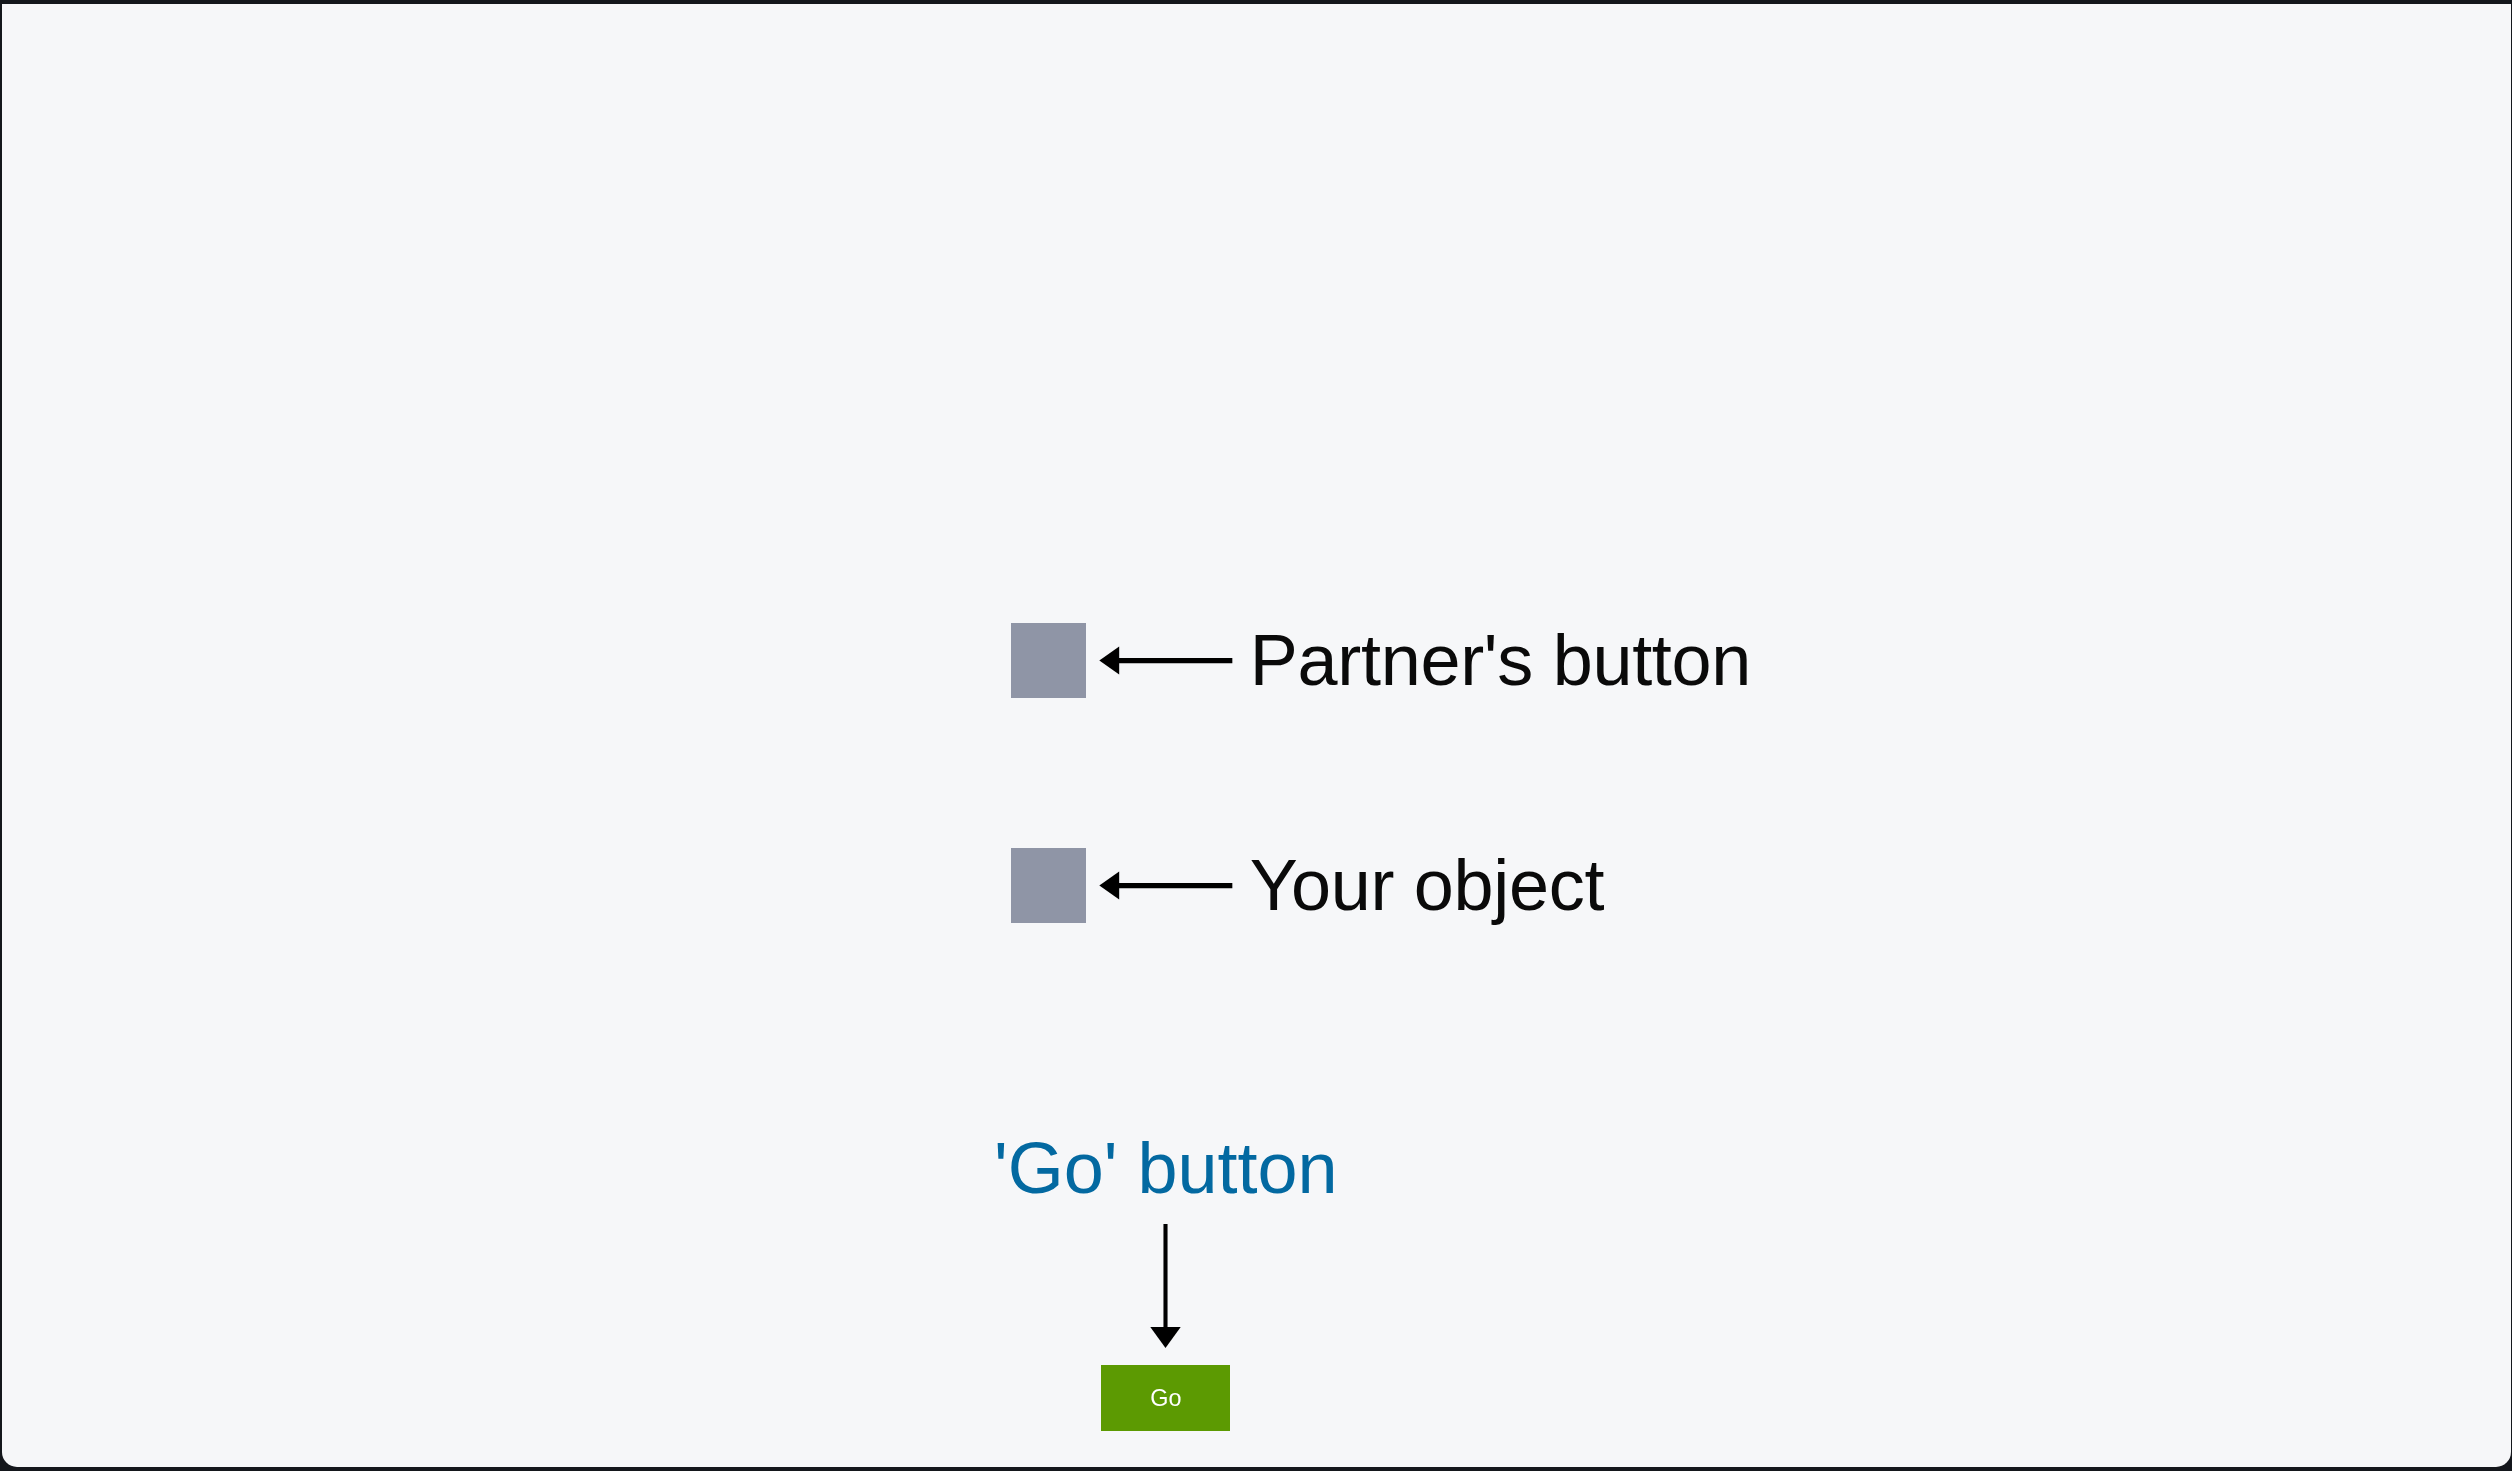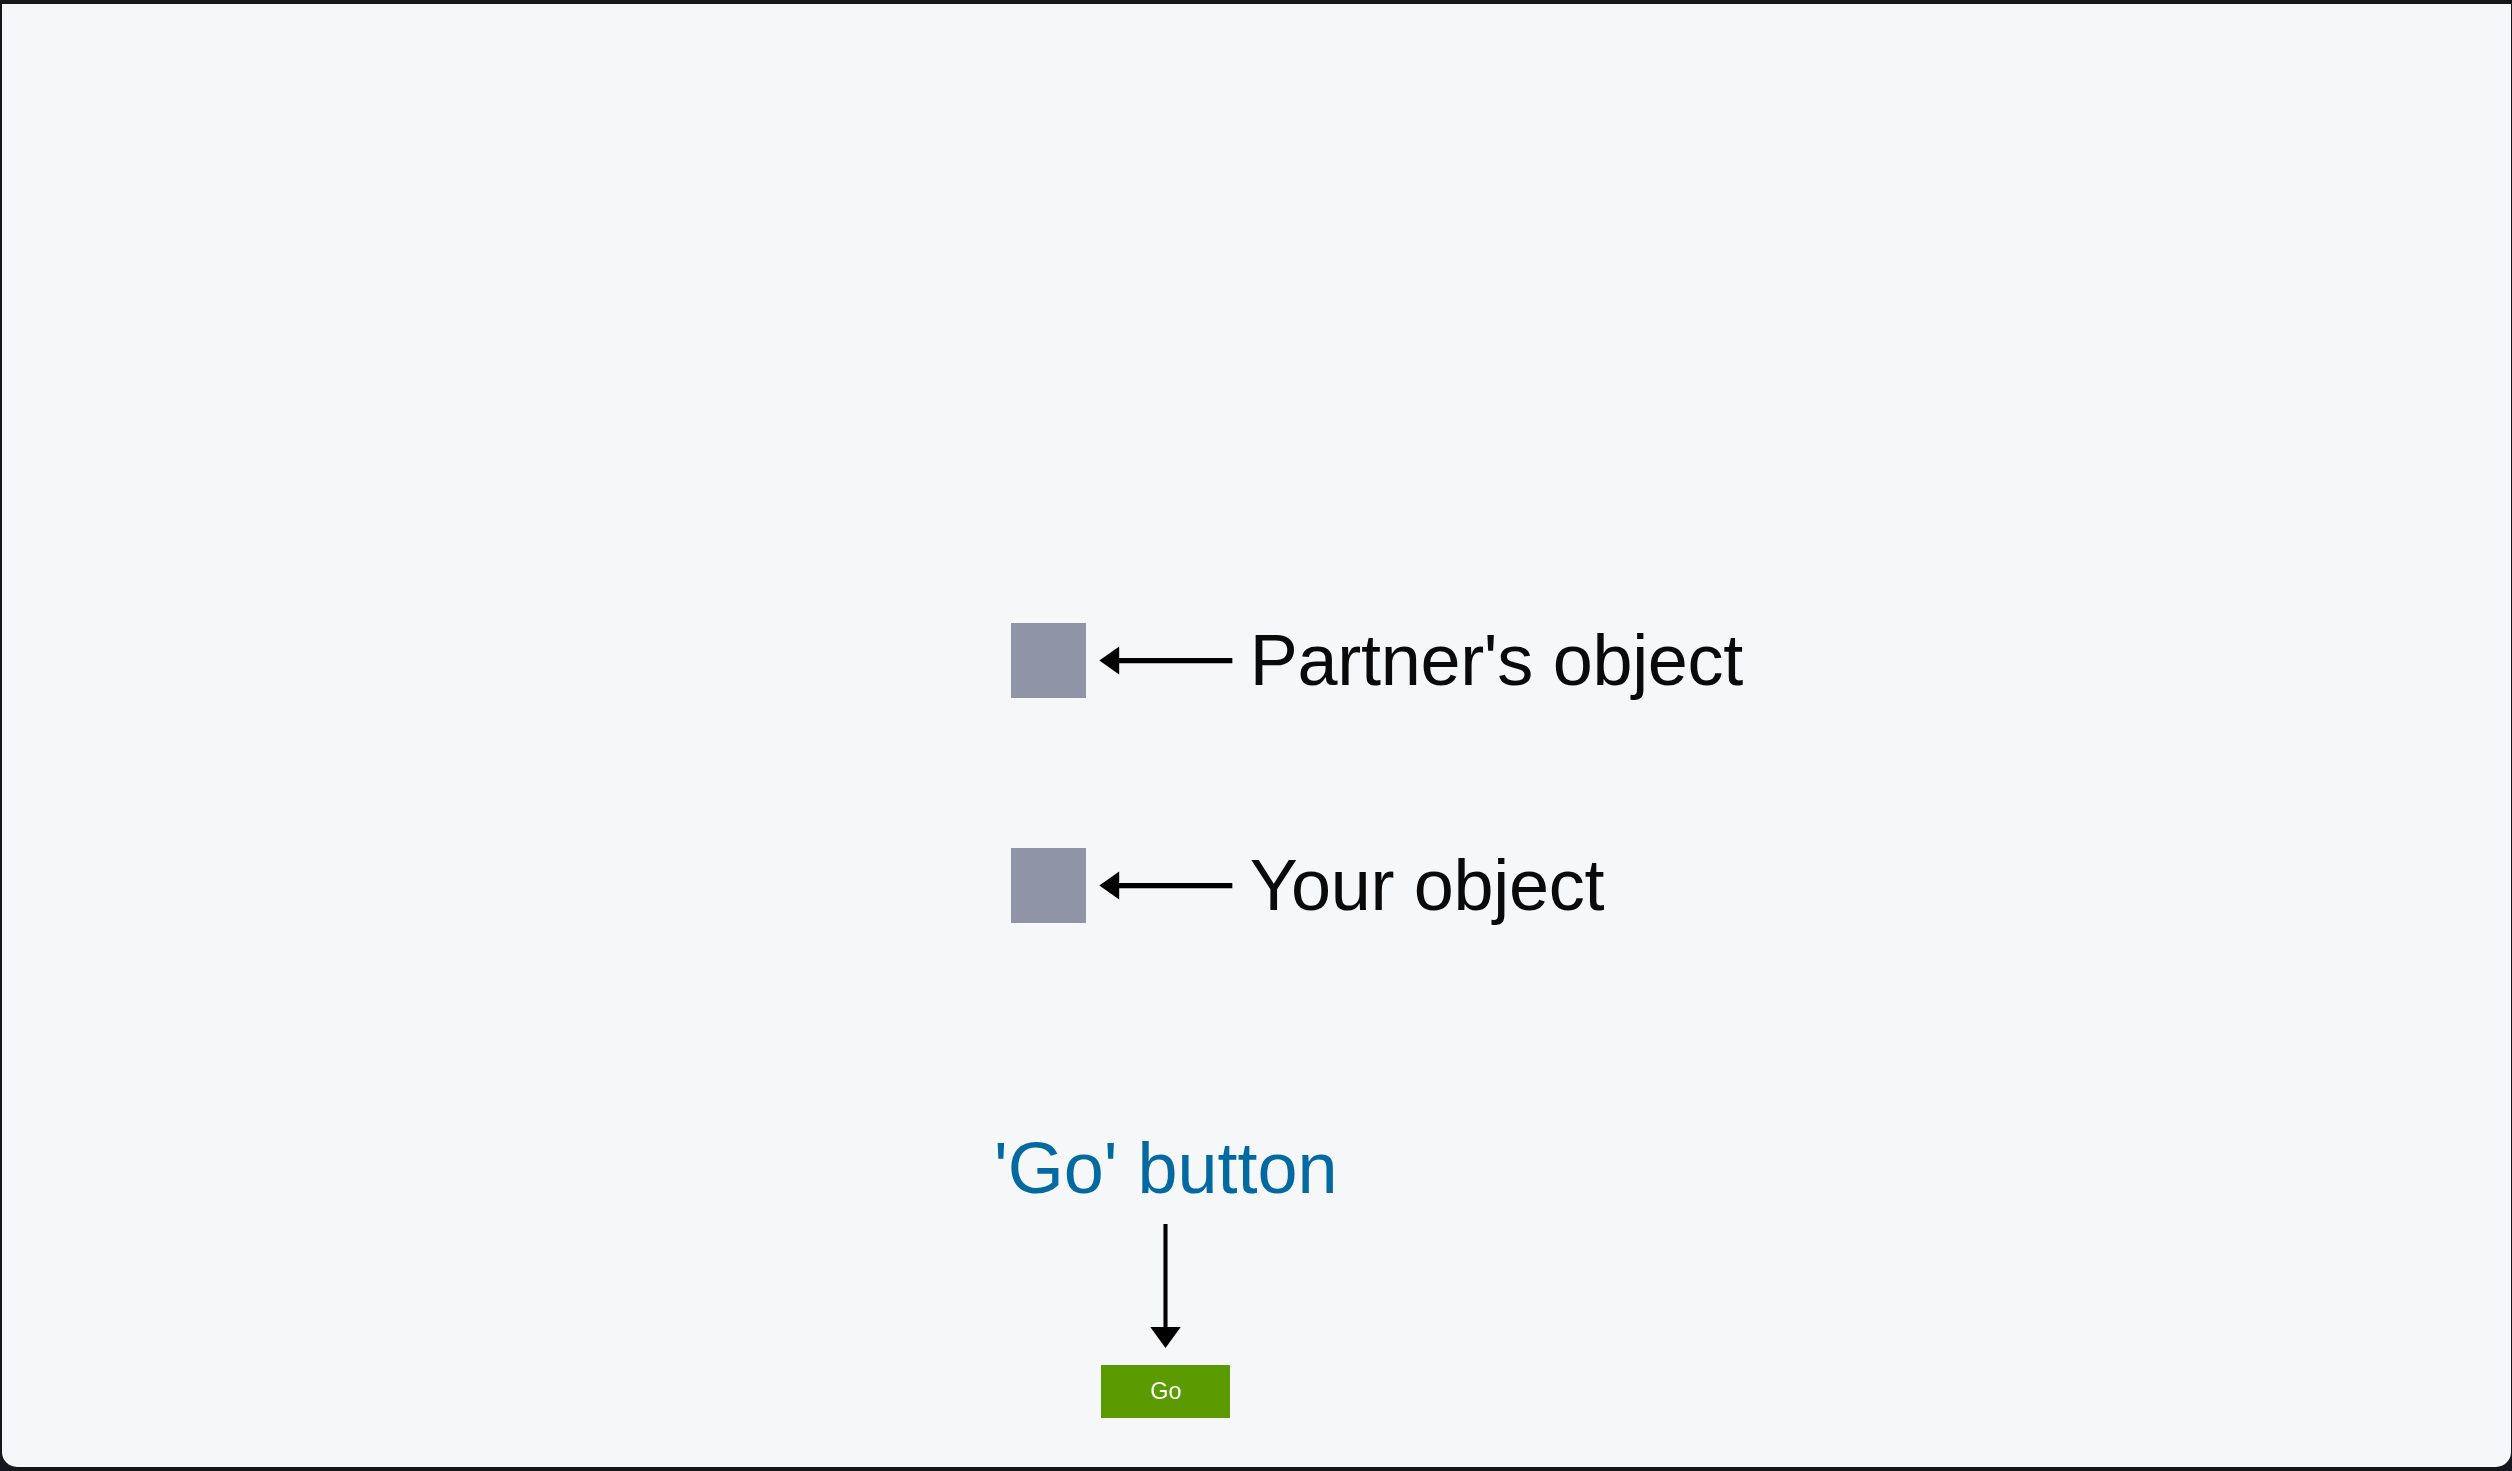--- a/index.html
+++ b/index.html
@@ -93,21 +93,21 @@
   .pointer-arrow-down {
     width: 47px;
     height: 124px;
     margin-top: 20px;
     display: block;
   }
 
   #go-button {
     margin-top: 17.5px;
     width: 129px;
-    height: 53px;
+    height: 66px;
     background: #5c9a02;
     color: #ffffff;
     border: none;
     font-family: "Liberation Sans", sans-serif;
     font-size: 23.4px;
     line-height: 53px;
     text-align: center;
     padding: 0;
     cursor: pointer;
   }
@@ -123,21 +123,21 @@
     <div id="panel-right"></div>
 
     <div id="center-area"></div>
 
     <div class="object-row" id="row-partner">
       <div class="object-swatch"></div>
       <svg class="pointer-arrow-left" viewBox="0 0 232 60">
         <line x1="228" y1="30" x2="30" y2="30" stroke="#000000" stroke-width="9"></line>
         <polygon points="0,30 34,6 34,54" fill="#000000"></polygon>
       </svg>
-      <span class="callout-text">Partner's object</span>
+      <span class="callout-text">Partner's button</span>
     </div>
 
     <div class="object-row" id="row-yours">
       <div class="object-swatch"></div>
       <svg class="pointer-arrow-left" viewBox="0 0 232 60">
         <line x1="228" y1="30" x2="30" y2="30" stroke="#000000" stroke-width="9"></line>
         <polygon points="0,30 34,6 34,54" fill="#000000"></polygon>
       </svg>
       <span class="callout-text">Your object</span>
     </div>

